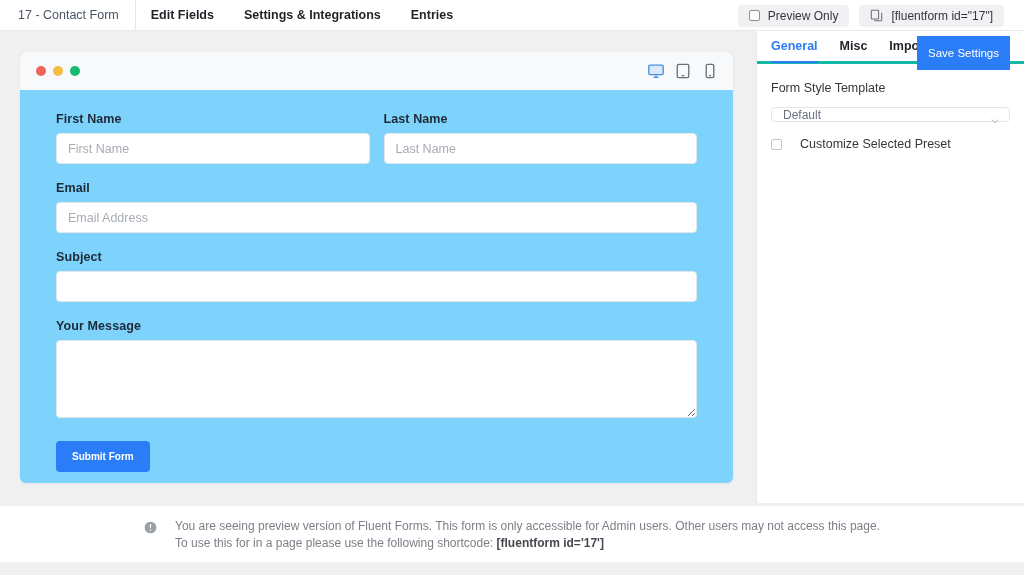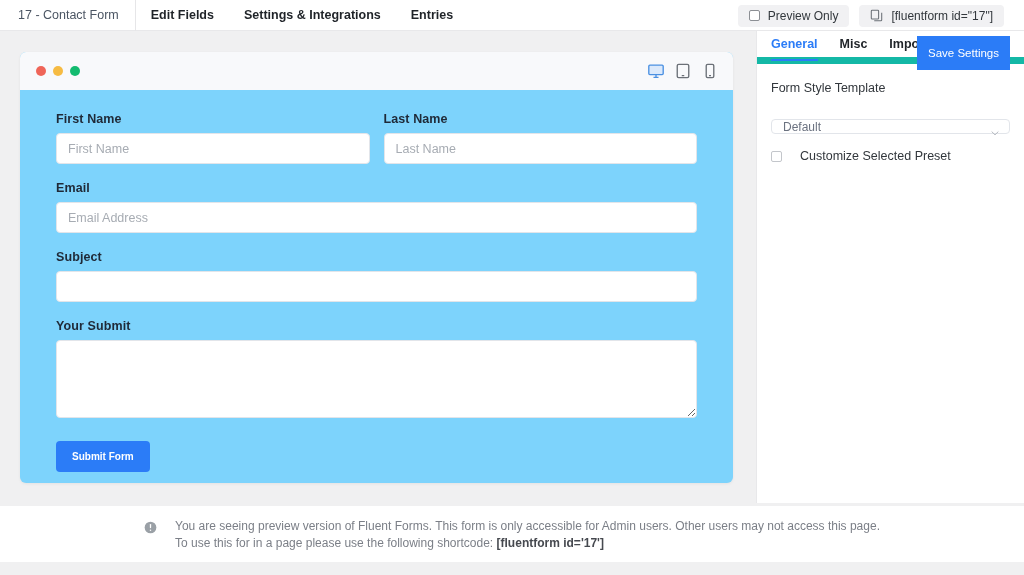--- a/index.html
+++ b/index.html
@@ -174,21 +174,21 @@
     width: 268px;
     height: 472px;
     background: #ffffff;
     border-left: 1px solid #e8e8ea;
   }
   .panel-tabs {
     height: 33px;
     display: flex;
     align-items: center;
     padding: 0 14px;
-    border-bottom: 7px solid #14b8a6;
+    border-bottom: 3px solid #14b8a6;
     position: relative;
   }
   .ptab {
     font-size: 12.5px;
     font-weight: bold;
     color: #1f2328;
     margin-right: 22px;
     line-height: 32px;
     height: 33px;
     cursor: pointer;
@@ -214,21 +214,21 @@
     padding: 0 11px;
     font-size: 11.5px;
     font-weight: normal;
     font-family: "Liberation Sans", sans-serif;
     cursor: pointer;
   }
   .panel-body { padding: 17px 14px 0 14px; }
   .panel-label {
     font-size: 12.5px;
     color: #32373c;
-    margin-bottom: 22px;
+    margin-bottom: 10px;
   }
   .select-wrap { position: relative; }
   .pselect {
     width: 100%;
     height: 15px;
     border: 1px solid #e2e5ea;
     border-radius: 4px;
     background: #fff;
     padding: 0 28px 0 11px;
     font-size: 12px;
@@ -349,21 +349,21 @@
         <label class="flabel">Email</label>
         <input class="finput" type="text" placeholder="Email Address" style="">
       </div>
 
       <div class="fgroup">
         <label class="flabel">Subject</label>
         <input class="finput" type="text" placeholder="" style="">
       </div>
 
       <div class="fgroup">
-        <label class="flabel">Your Submit</label>
+        <label class="flabel">Your Message</label>
         <textarea class="ftextarea" placeholder="" style=""></textarea>
       </div>
 
       <button class="submit-btn">Submit Form</button>
     </div>
 
   </div>
 </div>
 
 <div class="sidepanel">

